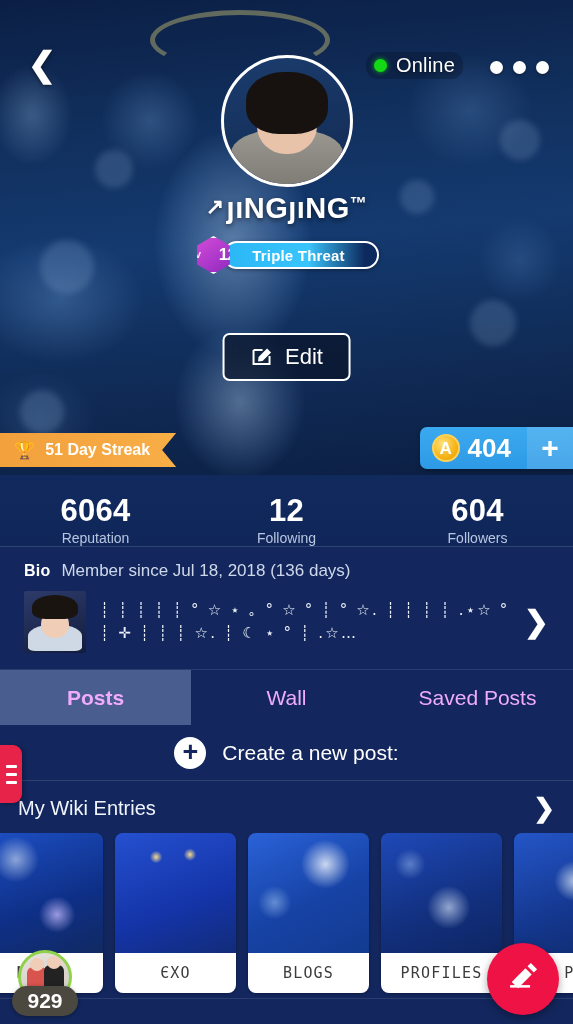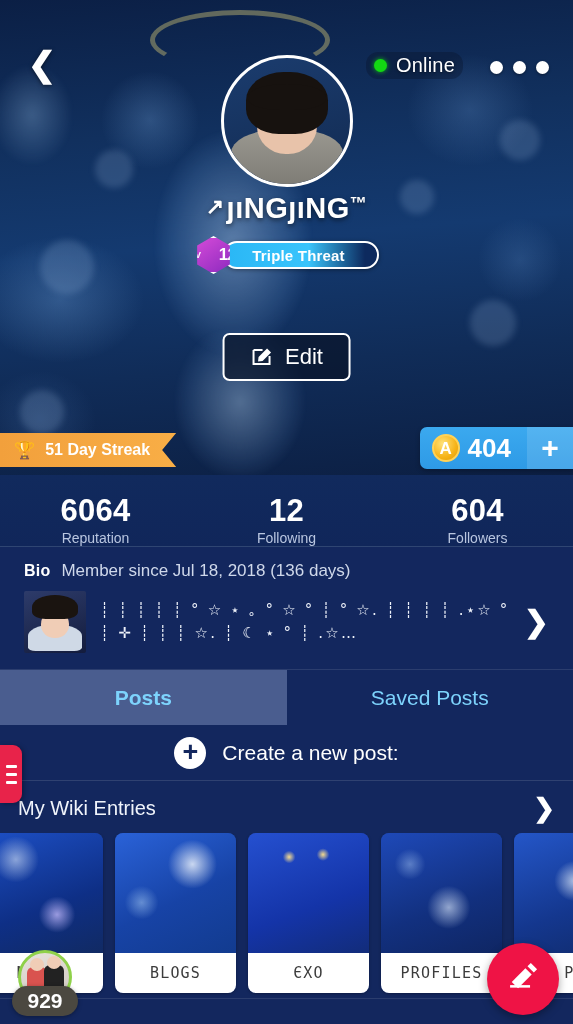--- a/index.html
+++ b/index.html
@@ -202,21 +202,21 @@
     letter-spacing: 2.2px; flex: 1; overflow: hidden;
     max-height: 52px;
     font-family: "DejaVu Sans", sans-serif;
   }
   .bio-chev { color: #fff; font-size: 30px; font-weight: 700; padding-right: 10px; line-height: 1; }
 
   
   .tabs { display: flex; height: 56px; background: #13275e; border-top: 1px solid rgba(255,255,255,.10); }
   .tab {
     flex: 1; display: flex; align-items: center; justify-content: center;
-    color: #7dd3fc; font-size: 21px; cursor: pointer;
+    color: #f0abfc; font-size: 21px; cursor: pointer;
   }
   .tab.active { background: #4a5d8f; font-weight: 700; }
 
   
   .side-tab {
     position: absolute; left: 0; top: 745px; width: 22px; height: 58px;
     background: #e8234a; border-radius: 0 9px 9px 0;
     display: flex; flex-direction: column; align-items: center; justify-content: center; gap: 5px;
     box-shadow: 2px 1px 5px rgba(0,0,0,.3); cursor: pointer; z-index: 9;
   }
@@ -415,20 +415,23 @@
       <div class="bio-text">┊ ┊ ┊ ┊ ┊ ° ☆ ⋆ ｡ ° ☆ ° ┊ ° ☆. ┊ ┊ ┊ ┊ .⋆☆ ° ┊ ✛ ┊ ┊ ┊ ☆. ┊ ☾ ⋆ ° ┊ .☆…</div>
       <div class="bio-chev">❯</div>
     </div>
   </div>
 
   <div class="tabs">
     <div class="tab active">
       <span>Posts</span>
     </div>
     <div class="tab">
+      <span>Wall</span>
+    </div>
+    <div class="tab">
       <span>Saved Posts</span>
     </div>
   </div>
 
   <div class="side-tab">
     <i></i>
     <i></i>
     <i></i>
   </div>
 
@@ -441,26 +444,26 @@
     <span class="wiki-title">My Wiki Entries</span>
     <span class="wiki-chev">❯</span>
   </div>
 
   <div class="wiki-row">
     <div class="wiki-card">
       <div class="wc-img img-a"></div>
       <div class="wc-label">M        1 X</div>
     </div>
     <div class="wiki-card">
+      <div class="wc-img img-c"></div>
+      <div class="wc-label">ЄXO</div>
+    </div>
+    <div class="wiki-card">
       <div class="wc-img img-b"></div>
       <div class="wc-label">BLOGS</div>
-    </div>
-    <div class="wiki-card">
-      <div class="wc-img img-c"></div>
-      <div class="wc-label">ЄXO</div>
     </div>
     <div class="wiki-card">
       <div class="wc-img img-d"></div>
       <div class="wc-label">PROFILES</div>
     </div>
     <div class="wiki-card">
       <div class="wc-img img-e"></div>
       <div class="wc-label">PS</div>
     </div>
   </div>

